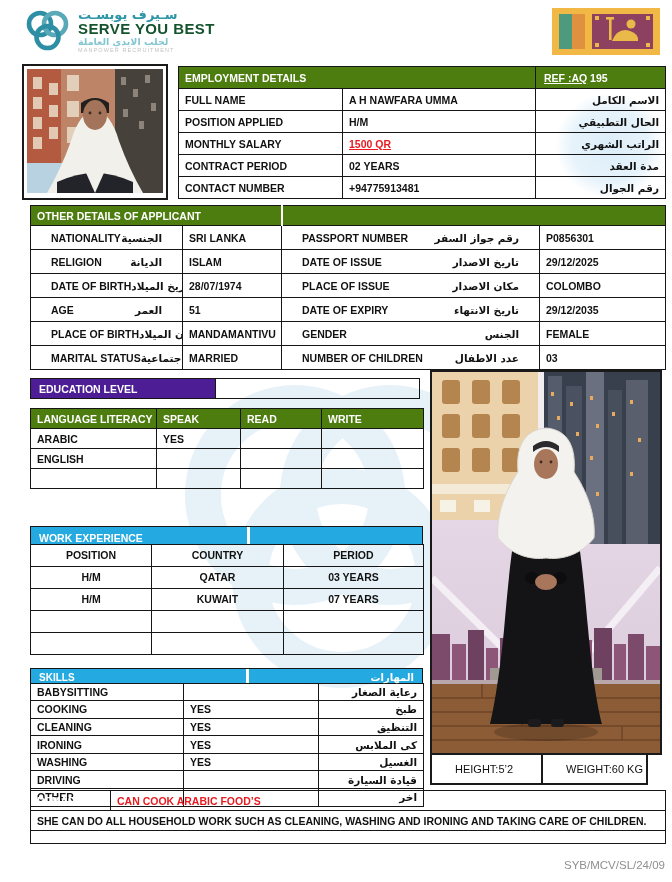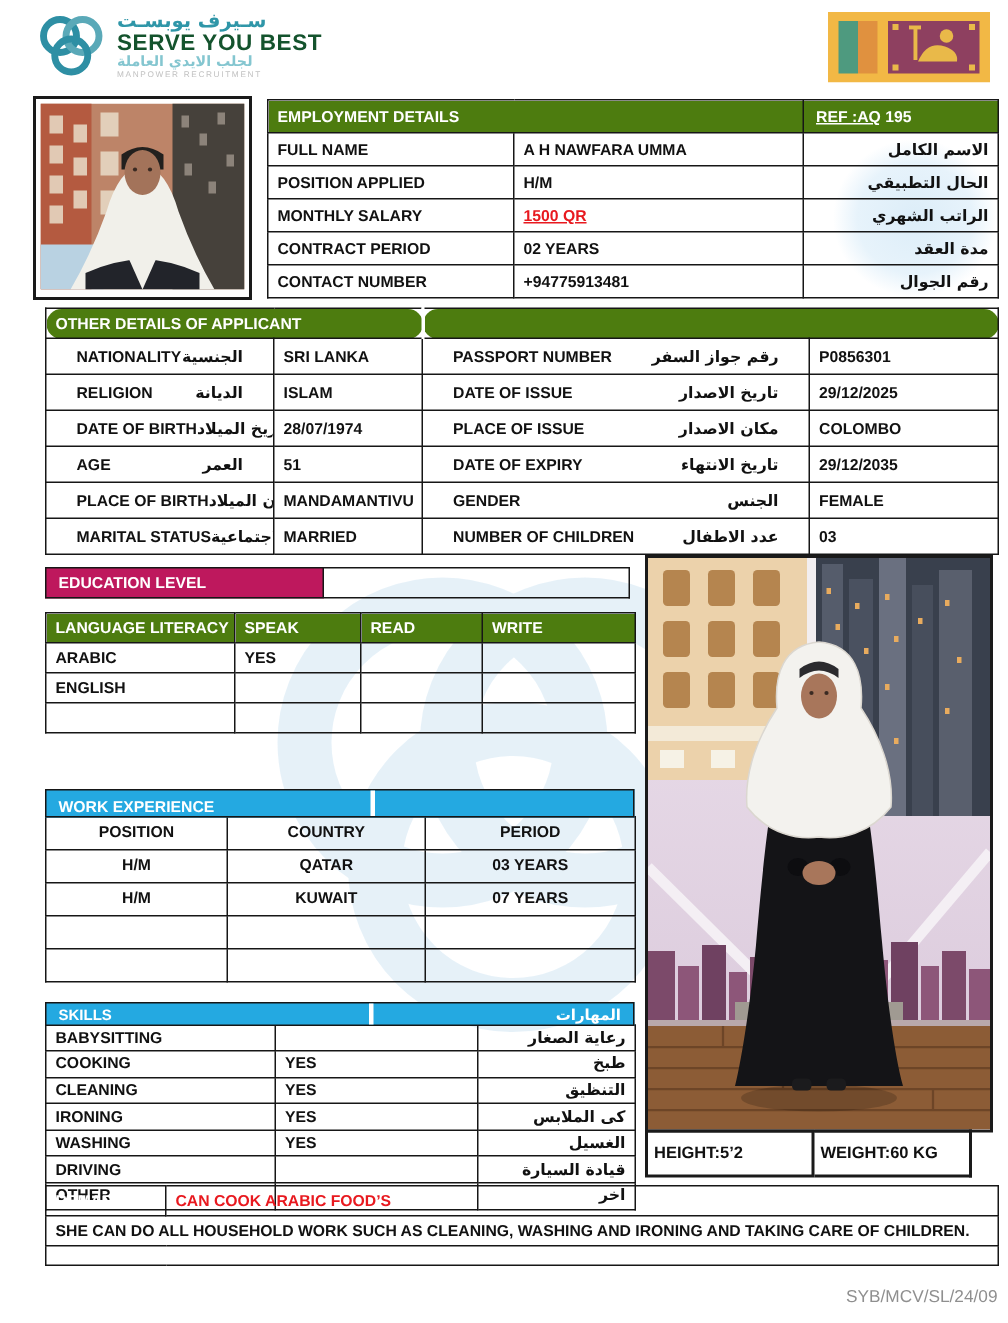--- a/index.html
+++ b/index.html
@@ -15,47 +15,47 @@
   .lt-ar{color:#2f96a8;font-weight:bold;font-size:13px;font-family:"DejaVu Sans",sans-serif;line-height:14px;}
   .lt-en{color:#14532d;font-weight:bold;font-size:15px;letter-spacing:.4px;line-height:14px;}
   .lt-ar2{color:#84c6d0;font-weight:bold;font-size:9.5px;font-family:"DejaVu Sans",sans-serif;line-height:11px;}
   .lt-sub{color:#c2c2c2;font-size:5.5px;letter-spacing:1.1px;line-height:7px;}
   
   .photo-sm{left:22px;top:64px;width:146px;height:136px;border:2px solid #1a1a1a;background:#fff;
             padding:3px;box-sizing:border-box;}
   .photo-lg{left:430px;top:370px;width:232px;height:385px;border:2px solid #1a1a1a;background:#fff;
             box-sizing:border-box;}
   .hw{left:430px;top:753px;width:232px;height:32px;display:flex;box-sizing:border-box;}
-  .hw-cell{border:2px solid #1a1a1a;box-sizing:border-box;font-weight:bold;font-size:11px;
-           display:flex;align-items:center;padding-left:4px;background:transparent;}
+  .hw-cell{border:2px solid #1a1a1a;box-sizing:border-box;font-weight:normal;font-size:11px;
+           display:flex;align-items:center;padding-left:23px;background:transparent;}
   .hw-cell.h{width:113px;}
   .hw-cell.w{width:105px;border-left:none;}
   
   table.tbl{border-collapse:collapse;table-layout:fixed;position:absolute;z-index:1;}
   table.tbl td{border:1.5px solid #161616;font-size:10.5px;font-weight:bold;
                padding:0 6px;overflow:hidden;white-space:nowrap;background:transparent;}
   tr.hdr td{background:#4d7c0f;color:#fff;font-size:10.5px;}
   .ar{font-family:"DejaVu Sans",sans-serif;}
   td.arcell{text-align:right;font-family:"DejaVu Sans",sans-serif;}
   .u{text-decoration:underline;}
   .red{color:#e8191f;}
   
   table.emp{left:178px;top:66px;width:487px;}
   table.emp td{height:21px;}
   table.emp td.ref{padding-left:8px;}
   
   table.other{left:30px;top:205px;width:635px;}
-  table.other td{height:23px;border-radius:10px;}
+  table.other td{height:23px;}
   table.other tr.hdr td{height:19px;}
   table.other td.duo{padding:0 20px;}
   table.other .duo-in{display:flex;justify-content:space-between;align-items:center;}
   td.wdiv{border-left:2.5px solid #fff !important;}
   
   .edu{left:30px;top:378px;width:390px;display:flex;}
-  .edu-bar{flex:0 0 186px;background:#be185d;border:1.5px solid #161616;color:#fff;font-weight:bold;
+  .edu-bar{flex:0 0 186px;background:#4c1d95;border:1.5px solid #161616;color:#fff;font-weight:bold;
            font-size:10.5px;display:flex;align-items:center;padding-left:8px;height:21px;box-sizing:border-box;}
   .edu-box{flex:1;border:1.5px solid #161616;border-left:none;height:21px;box-sizing:border-box;background:transparent;}
   
   table.lang{left:30px;top:408px;width:393px;}
   table.lang td{height:19px;}
   
   .bar{position:relative;background:#24a9e1;border:1.5px solid #161616;color:#fff;font-weight:bold;
        box-sizing:border-box;display:flex;align-items:flex-end;justify-content:space-between;padding:0 8px;margin-top:28px;}
   .bar::after{content:"";position:absolute;top:0;bottom:0;width:2.5px;background:#fff;}
   .work-wrap{left:30px;top:498px;width:393px;}

